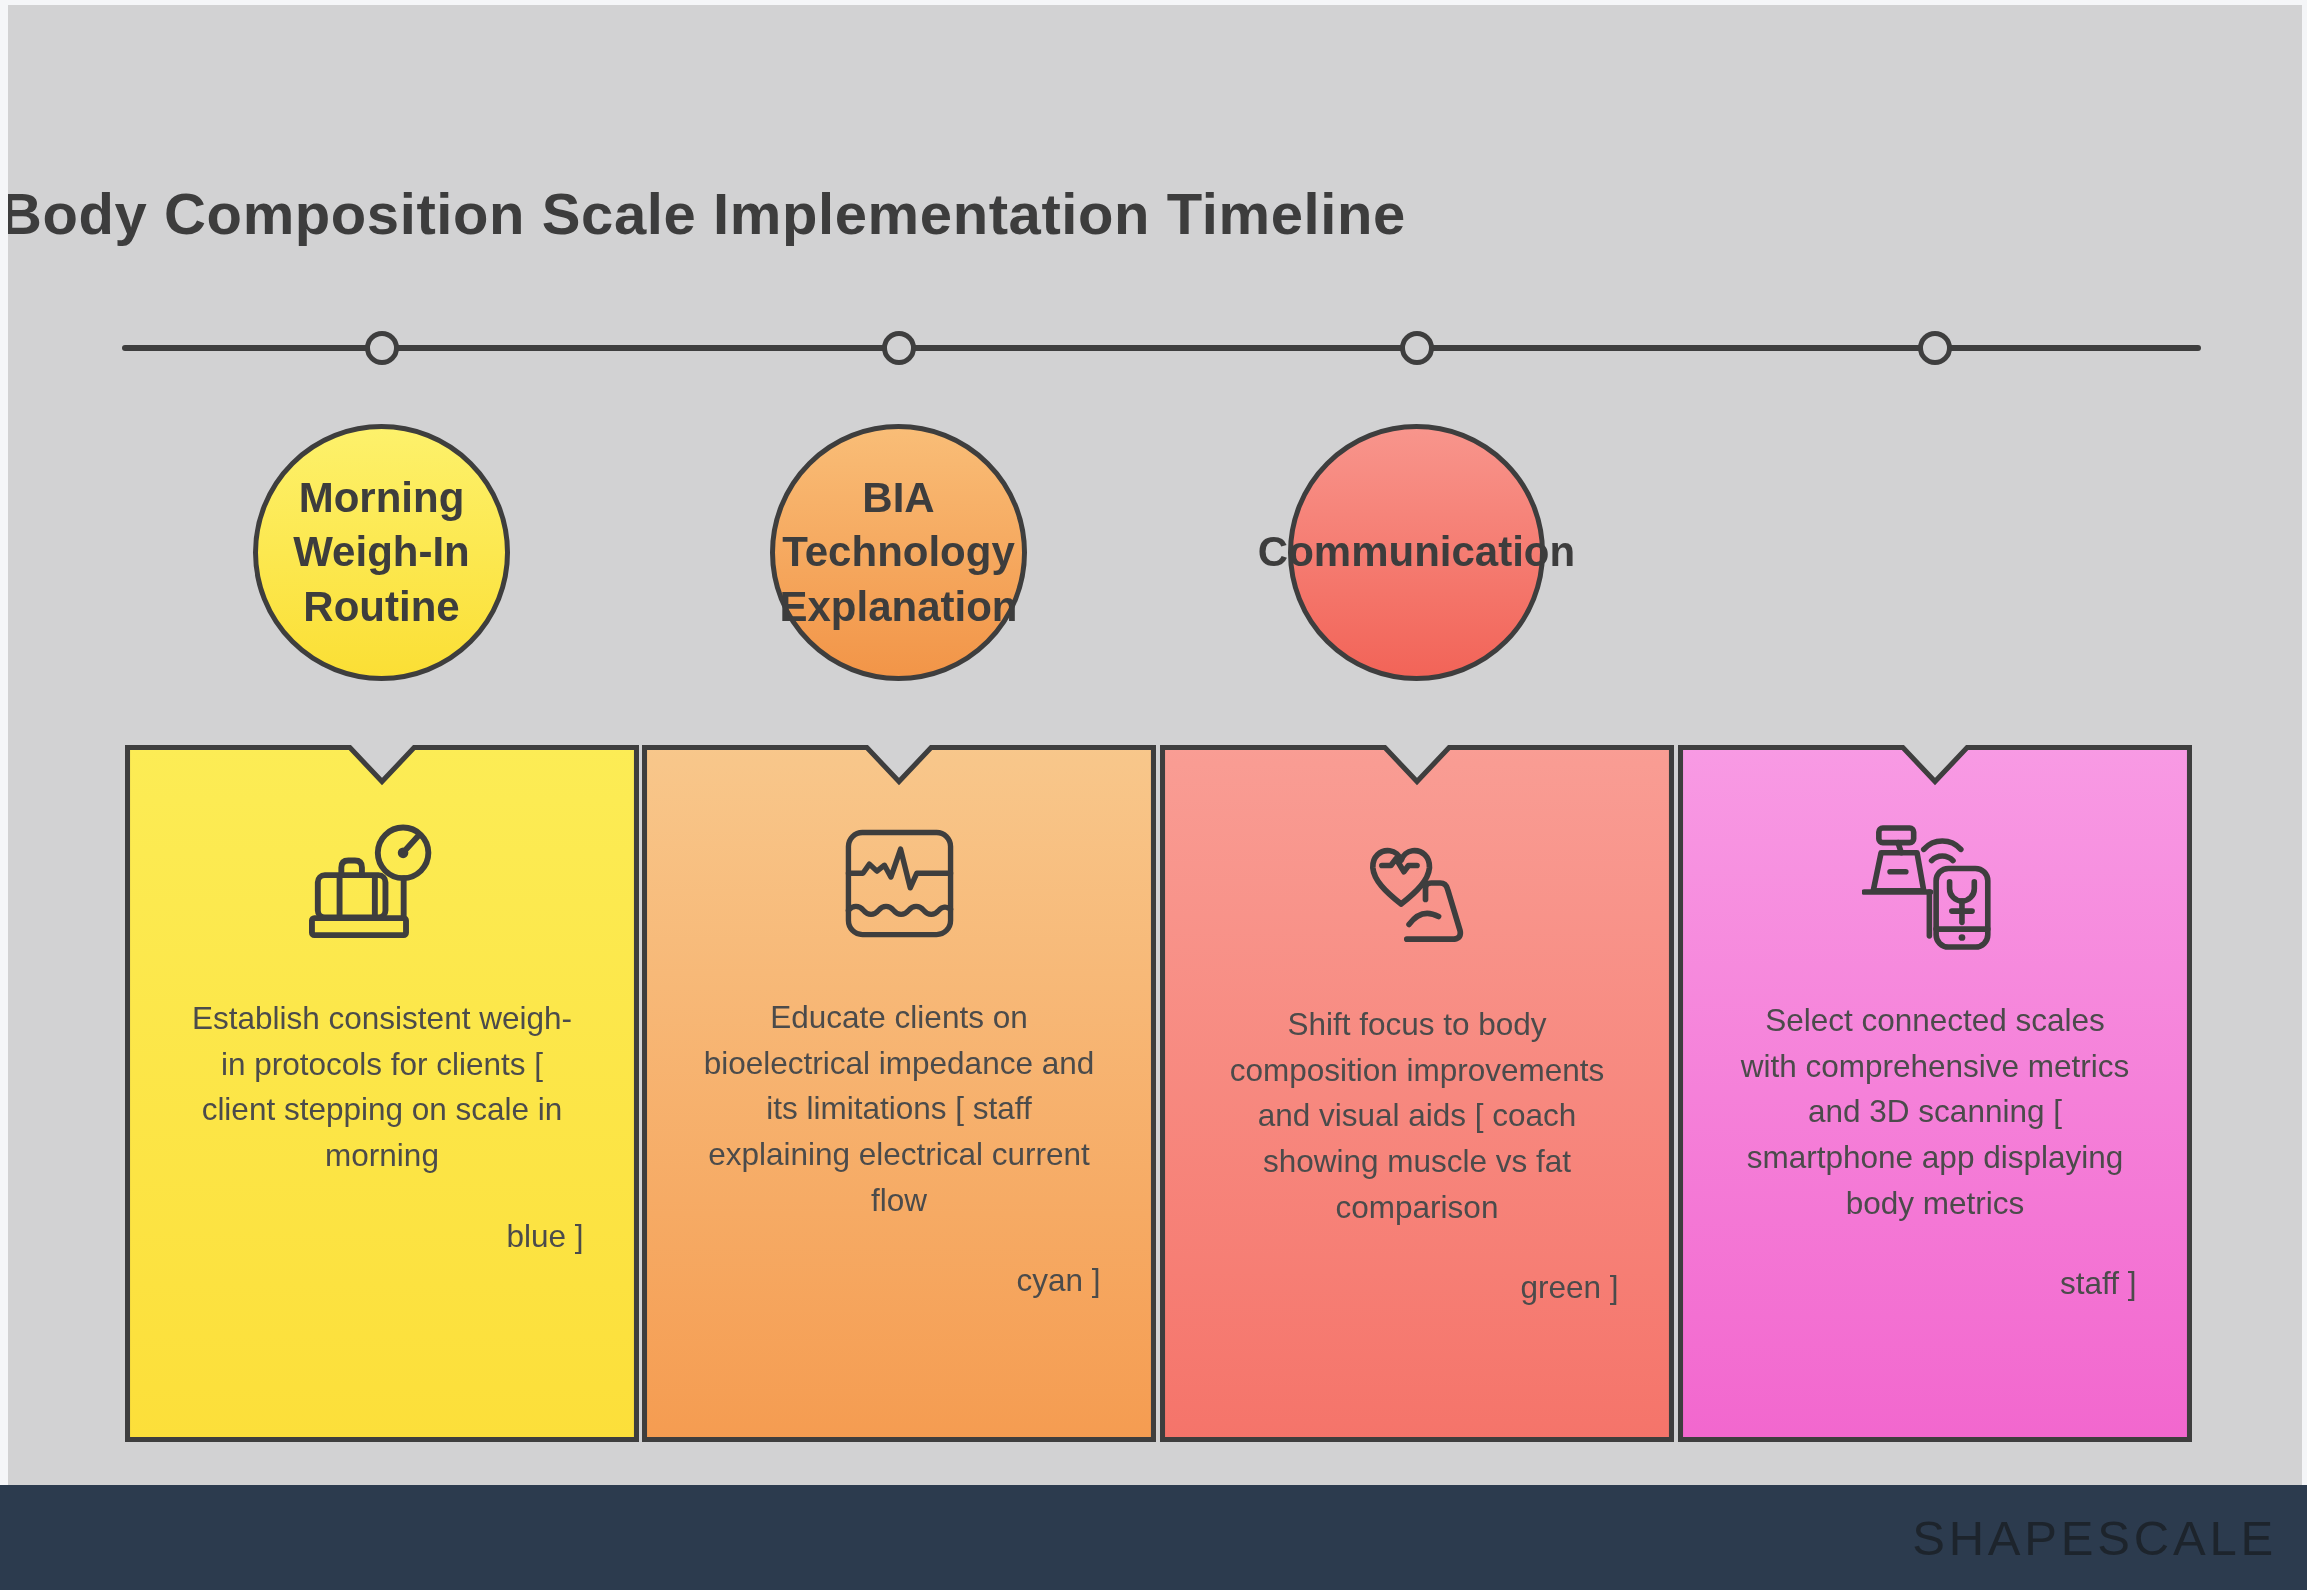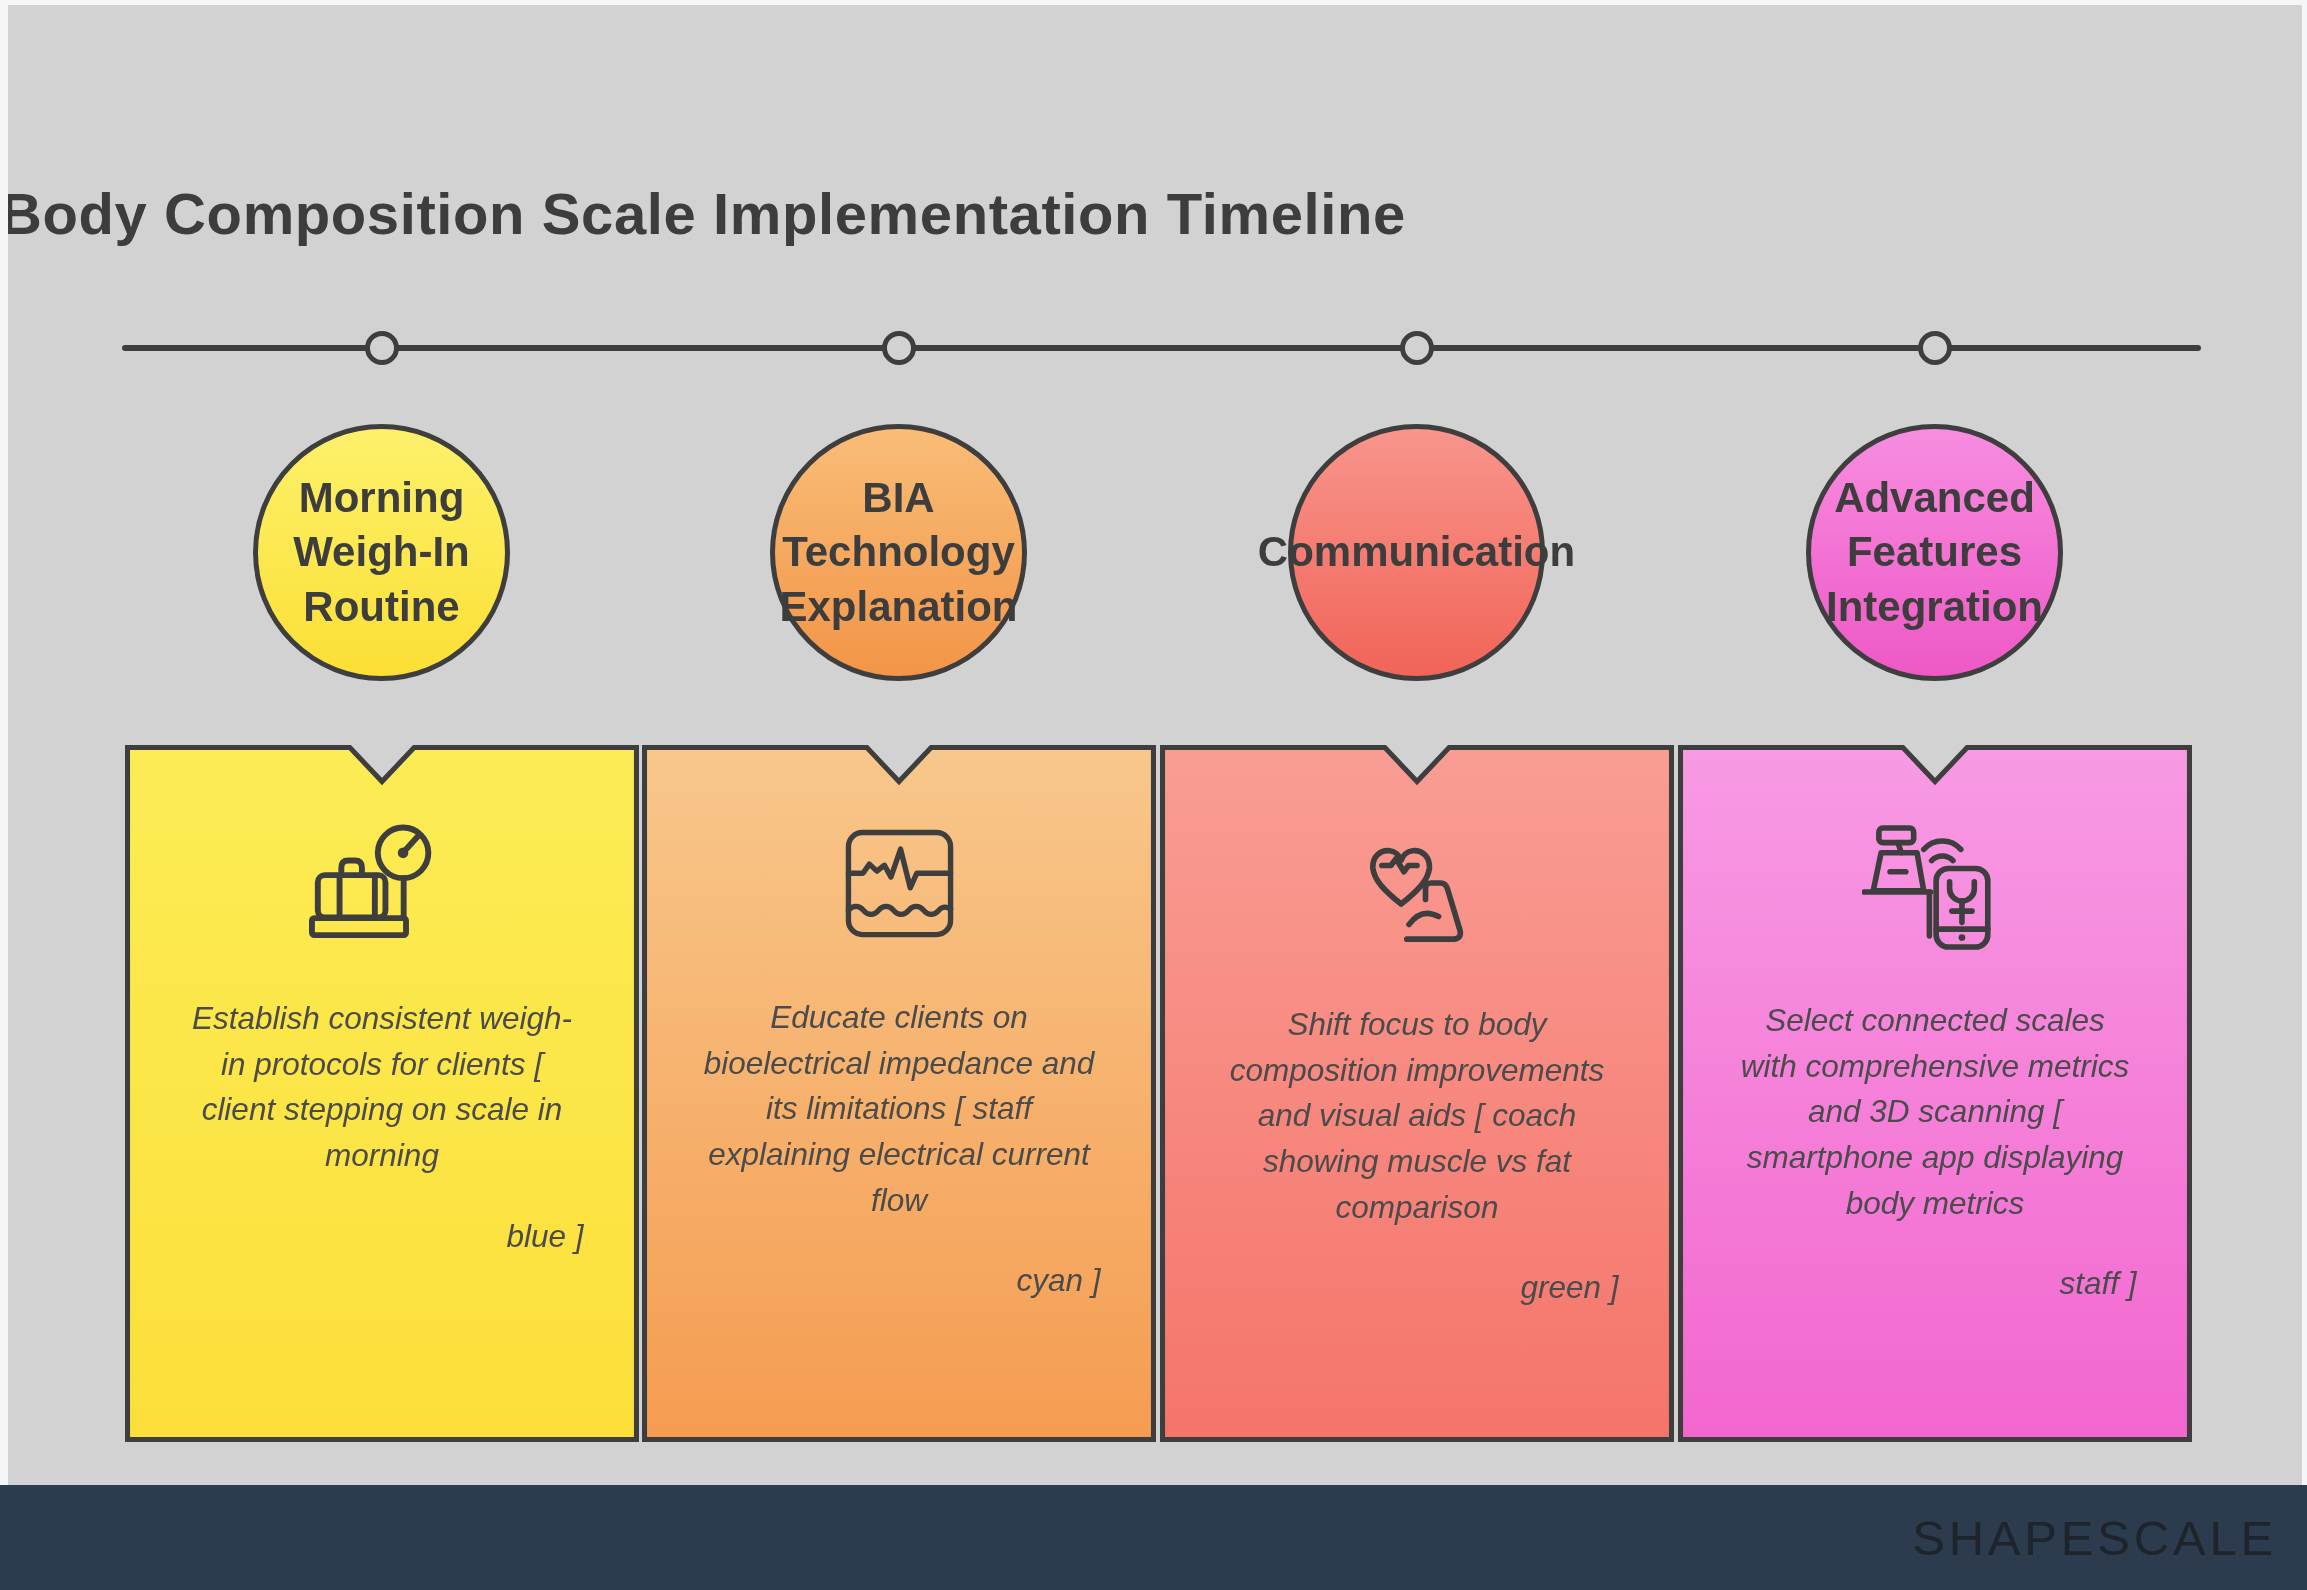--- a/index.html
+++ b/index.html
@@ -21,21 +21,21 @@
   .stage-0{left:125px;} .stage-1{left:642px;} .stage-2{left:1160px;} .stage-3{left:1678px;}
   .timeline-node{position:absolute;left:240px;top:15.8px;width:24px;height:24px;border-radius:50%;
     border:5.7px solid var(--outline);background:var(--background);}
   .stage-circle{position:absolute;left:128px;top:109px;width:247px;height:247px;border-radius:50%;
     border:5.7px solid var(--outline);
     background-image:linear-gradient(180deg,var(--circle-top,#eee),var(--circle-bottom,#ccc));
     display:flex;align-items:center;justify-content:center;}
   .circle-label{width:416px;margin-left:-84px;margin-right:-84px;text-align:center;
     font-size:42px;line-height:1.3;font-weight:700;color:var(--title-text);}
   .circle-label span{display:block;}
-  .stage-card{position:absolute;left:0;top:430px;width:514px;height:697px;font-style:italic;}
+  .stage-card{position:absolute;left:0;top:430px;width:514px;height:697px;}
   .card-svg{position:absolute;left:0;top:0;width:514px;height:697px;display:block;}
   .card-svg .stop-top{stop-color:var(--card-top,#eee);}
   .card-svg .stop-bottom{stop-color:var(--card-bottom,#ccc);}
   .card-content{position:absolute;left:0;top:0;width:100%;height:100%;
     display:flex;flex-direction:column;align-items:center;}
   .card-icon{margin-top:74px;flex:none;}
   .card-icon path,.card-icon rect,.card-icon circle,.card-icon line{vector-effect:none;}
   .icon-stroke{fill:none;stroke:var(--outline);stroke-width:10;stroke-linecap:round;stroke-linejoin:round;}
   .icon-fill{fill:var(--outline);stroke:none;}
   .card-desc{margin:47px 0 0 0;width:403px;text-align:center;
@@ -148,27 +148,20 @@
           <path class="icon-stroke" d="M106 186 Q128 156 158 172"></path>
         </svg>
         <p class="card-desc">Shift focus to body composition improvements and visual aids [ coach showing muscle vs fat comparison</p>
         <p class="card-note">green ]</p>
       </div>
     </div>
   </section>
 
   <section class="stage stage-3" style="--circle-top: #f78de0; --circle-bottom: #ee58c6; --card-top: #f89ae4; --card-bottom: #f267ce;">
     <div class="timeline-node"></div>
-    <div class="stage-circle">
-      <div class="circle-label">
-        <span>Advanced</span>
-        <span>Features</span>
-        <span>Integration</span>
-      </div>
-    </div>
     <div class="stage-card">
       <svg class="card-svg" viewBox="0 0 816 1105" preserveAspectRatio="none">
         <defs>
             <linearGradient id="grad3" x1="0" y1="0" x2="0" y2="1">
           <stop class="stop-top" offset="0"></stop>
               <stop class="stop-bottom" offset="1"></stop>
         </linearGradient>
           </defs>
         <path d="M4 4 L357 4 L408 58 L459 4 L812 4 L812 1101 L4 1101 Z" fill="url(#grad3)" stroke="#3e3e3e" stroke-width="8"></path>
       </svg>

